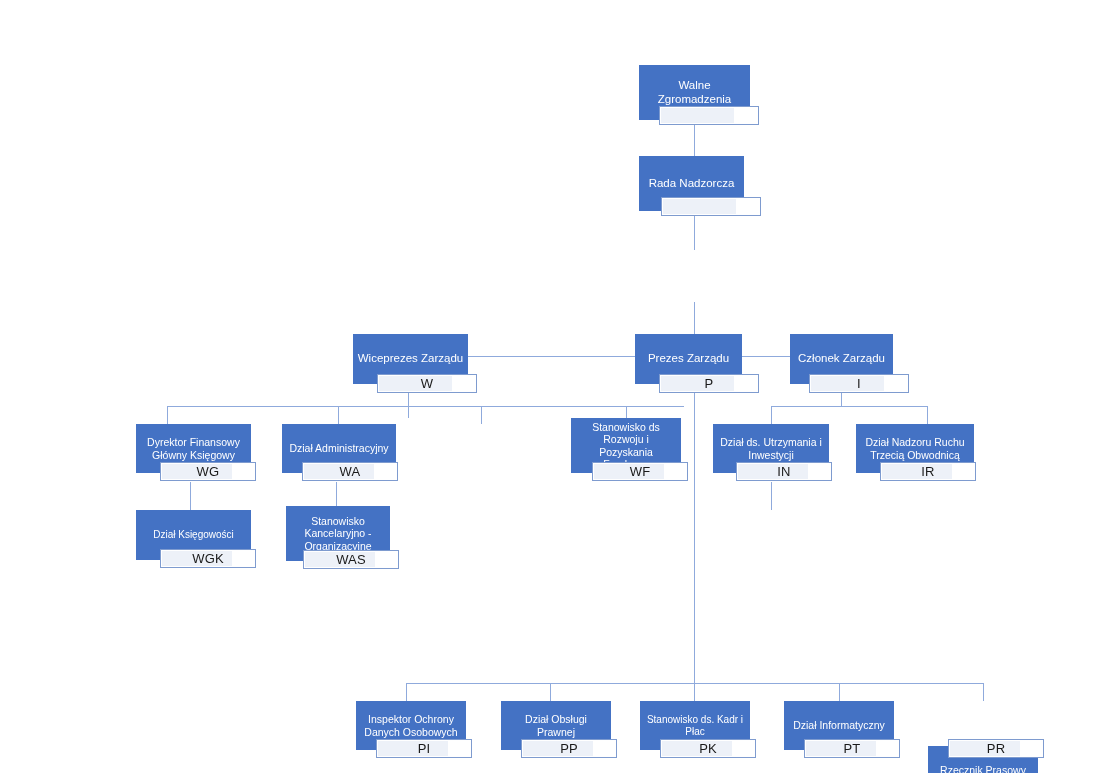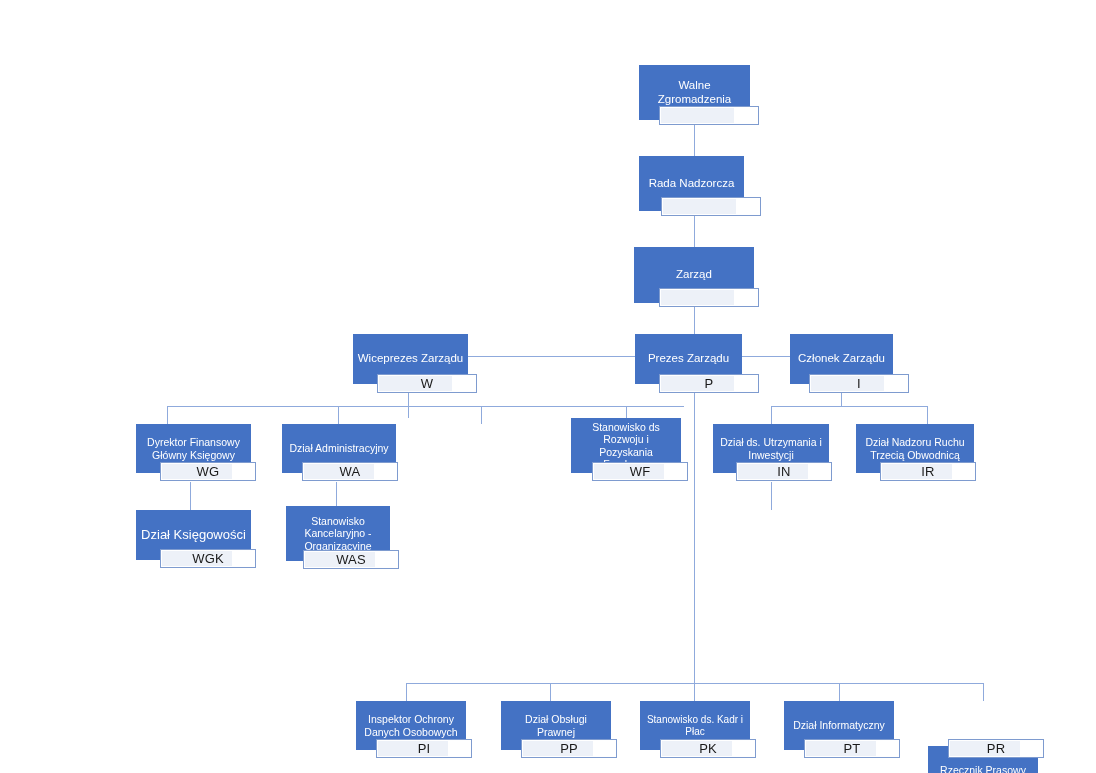--- a/index.html
+++ b/index.html
@@ -128,27 +128,20 @@
   </div>
 
   <div class="node" style="left:639px; top:65px; width:111px; height:55px;">
     <div class="node-title" style="width:111px; height:55px; font-size:11.5px;">Walne Zgromadzenia</div>
     <div class="node-code" style="left:20px; top:41px; width:100px; height:19px;">
       <div class="code-fill"></div>
       <span class="code-text"></span>
     </div>
   </div>
 
-  <div class="node" style="left:634px; top:247px; width:120px; height:56px;">
-    <div class="node-title" style="width:120px; height:56px; font-size:11.5px;">Zarząd</div>
-    <div class="node-code" style="left:25px; top:41px; width:100px; height:19px;">
-      <div class="code-fill"></div>
-      <span class="code-text"></span>
-    </div>
-  </div>
 
   <div class="node" style="left:353px; top:334px; width:115px; height:50px;">
     <div class="node-title" style="width:115px; height:50px; font-size:11.5px;">Wiceprezes Zarządu</div>
     <div class="node-code" style="left:24px; top:40px; width:100px; height:19px;">
       <div class="code-fill"></div>
       <span class="code-text">W</span>
     </div>
   </div>
 
   <div class="node" style="left:635px; top:334px; width:107px; height:50px;">
@@ -202,21 +195,21 @@
 
   <div class="node" style="left:856px; top:424px; width:118px; height:49px;">
     <div class="node-title" style="width:118px; height:49px; font-size:10.5px;">Dział Nadzoru Ruchu Trzecią Obwodnicą</div>
     <div class="node-code" style="left:24px; top:38px; width:96px; height:19px;">
       <div class="code-fill"></div>
       <span class="code-text">IR</span>
     </div>
   </div>
 
   <div class="node" style="left:136px; top:510px; width:115px; height:50px;">
-    <div class="node-title" style="width:115px; height:50px; font-size:13px;">Dział Księgowości</div>
+    <div class="node-title" style="width:115px; height:50px; font-size:10px;">Dział Księgowości</div>
     <div class="node-code" style="left:24px; top:39px; width:96px; height:19px;">
       <div class="code-fill"></div>
       <span class="code-text">WGK</span>
     </div>
   </div>
 
   <div class="node" style="left:286px; top:506px; width:104px; height:55px;">
     <div class="node-title" style="width:104px; height:55px; font-size:10.5px;">Stanowisko Kancelaryjno - Organizacyjne</div>
     <div class="node-code" style="left:17px; top:44px; width:96px; height:19px;">
       <div class="code-fill"></div>

